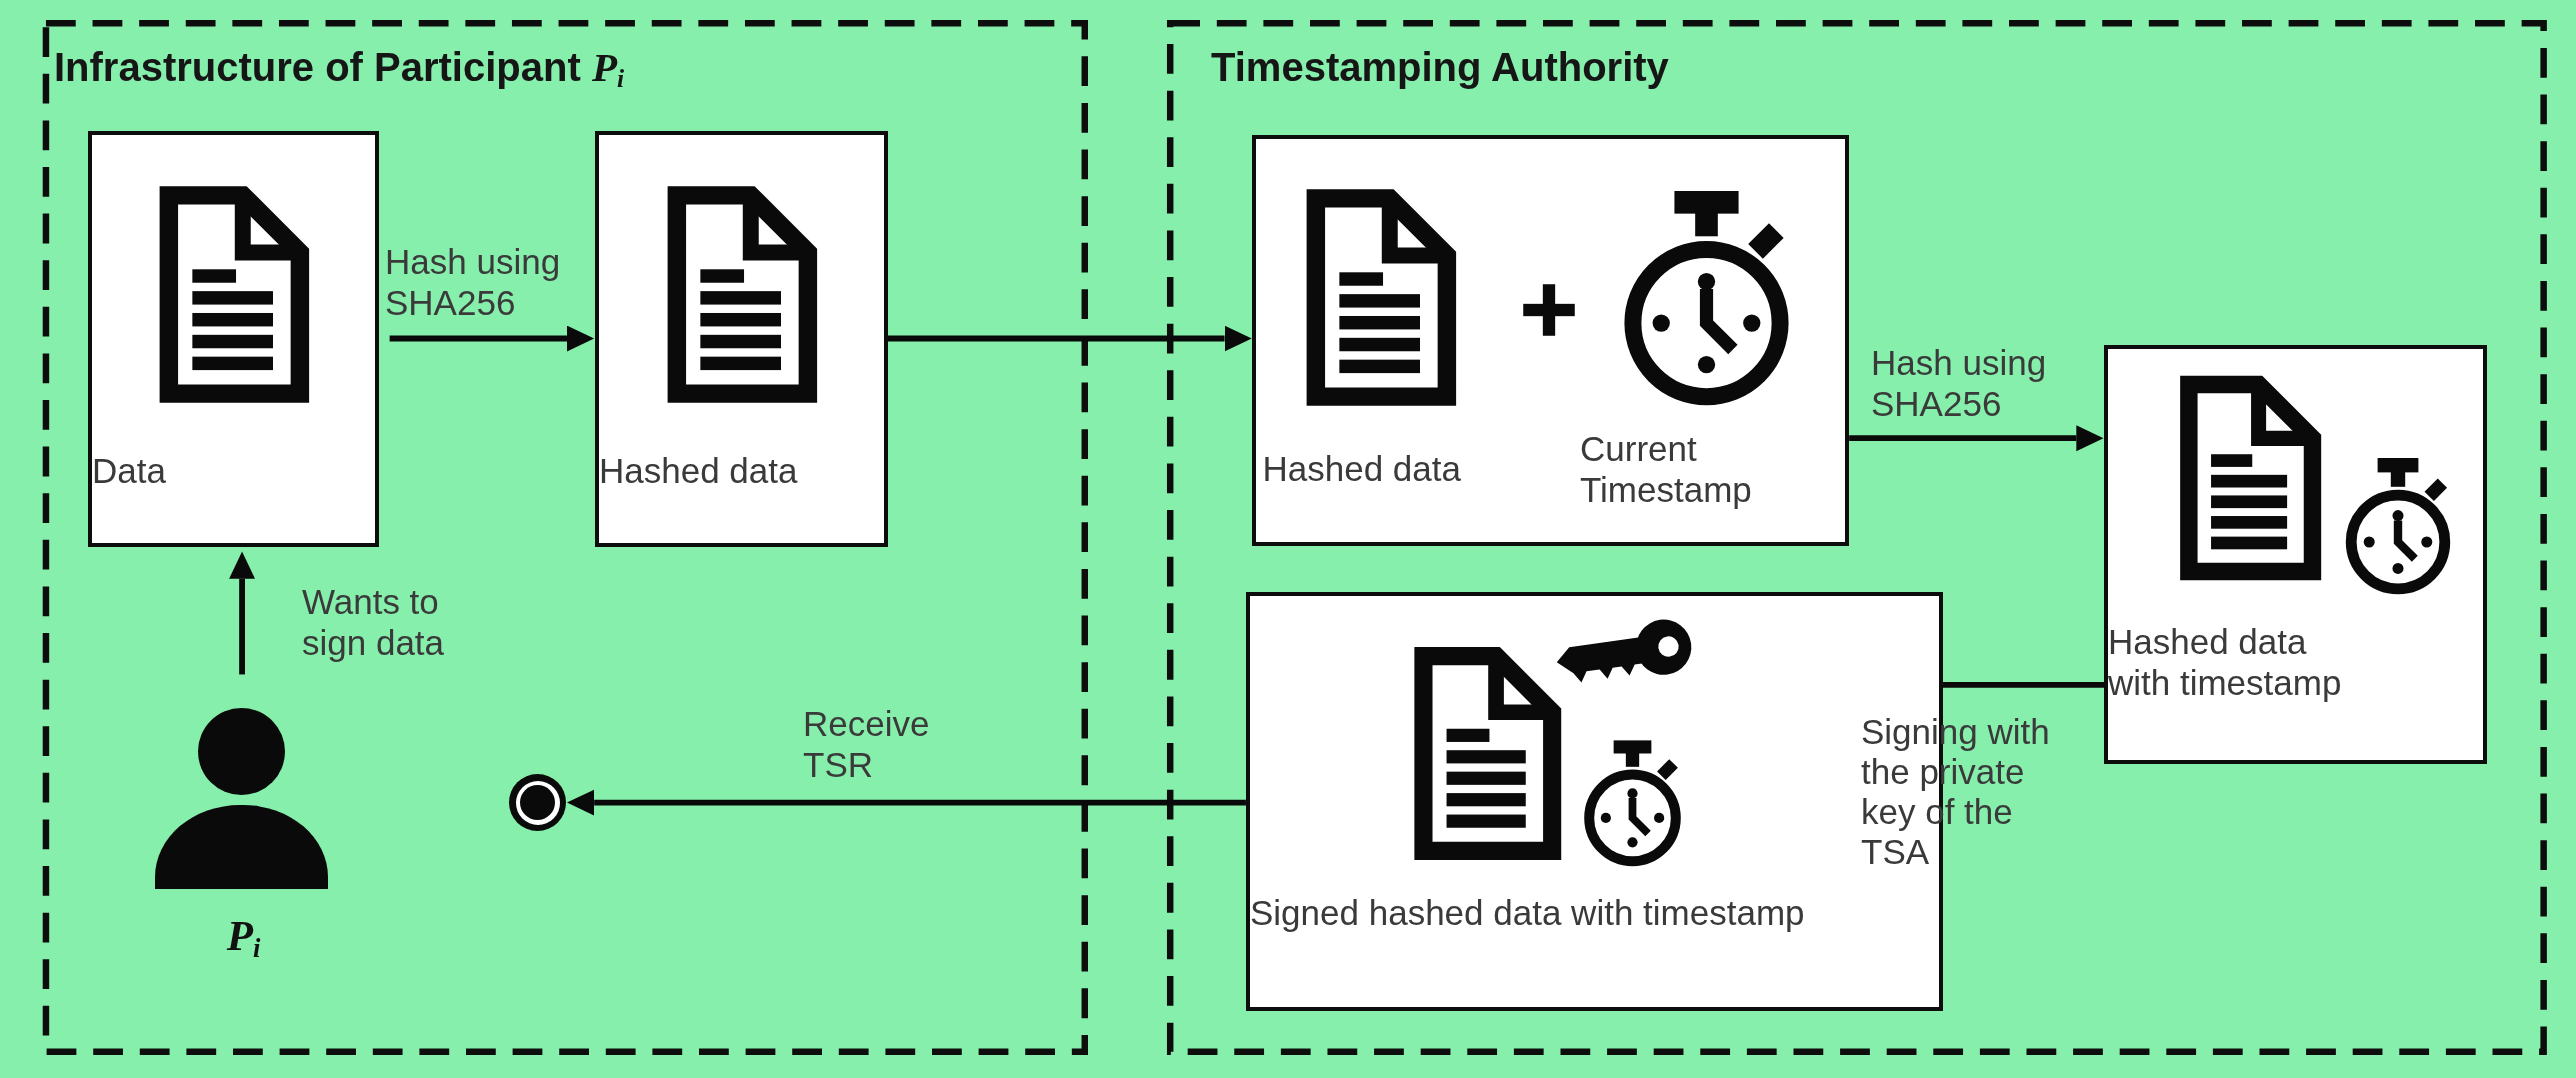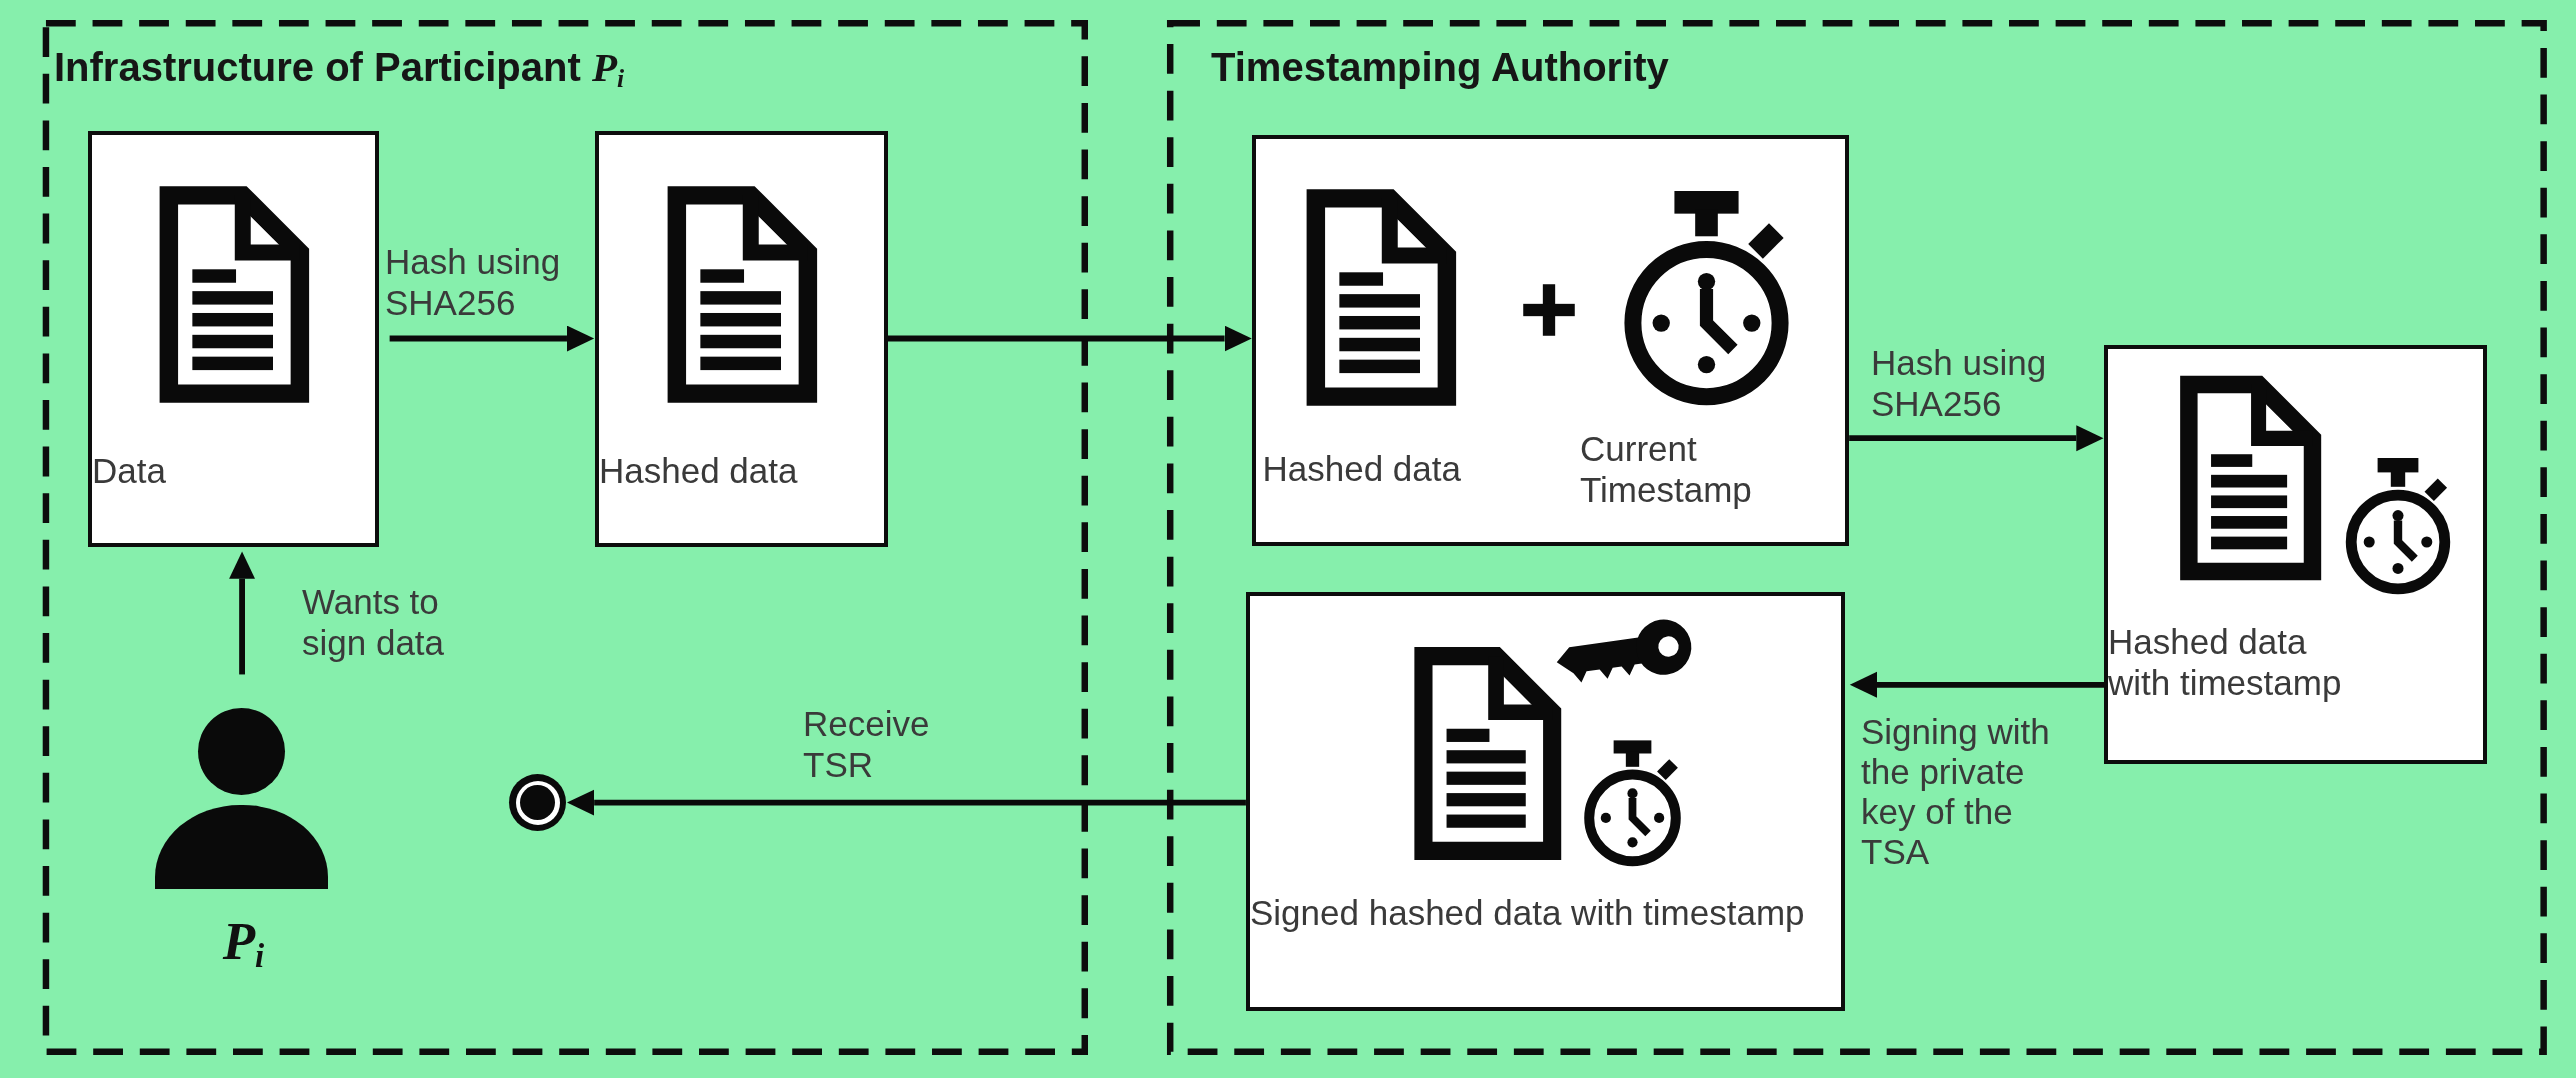--- a/index.html
+++ b/index.html
@@ -10,21 +10,21 @@
   .icon{position:absolute;fill:#0a0a0a;}
   .lbl{position:absolute;font-size:35px;line-height:41px;color:#3a3a3a;z-index:3;}
   .center{}
   .ln{display:block;}
   .title{position:absolute;font-size:40px;line-height:45px;font-weight:bold;color:#161616;z-index:3;white-space:nowrap;}
   .math{font-family:"Liberation Serif","DejaVu Serif",serif;font-style:italic;font-weight:bold;}
   .math .sub{font-size:0.62em;vertical-align:-0.25em;}
   .person-head{position:absolute;left:198px;top:708px;width:87px;height:87px;border-radius:50%;background:#0a0a0a;z-index:2;}
   .person-body{position:absolute;left:155px;top:805px;width:173px;height:84px;background:#0a0a0a;z-index:2;
                border-radius:85px 85px 0 0 / 72px 72px 0 0;}
-  .actor-label{position:absolute;left:185px;top:911px;width:117px;text-align:center;font-size:53px;z-index:3;color:#111;}
+  .actor-label{position:absolute;left:185px;top:911px;width:117px;text-align:center;font-size:43px;z-index:3;color:#111;}
   .bullseye{position:absolute;left:509px;top:774px;width:57px;height:57px;border-radius:50%;background:#0a0a0a;z-index:2;}
   .bullseye .ring{position:absolute;inset:6.5px;border-radius:50%;background:#fff;}
   .bullseye .core{position:absolute;inset:11px;border-radius:50%;background:#0a0a0a;}
   .keywrap{position:absolute;z-index:2;transform:rotate(-8deg);}
 </style>
 </head>
 <body>
 
 <div class="stage">
 
@@ -123,21 +123,21 @@
       </svg>
     <svg class="icon" style="left:230px;top:109px;width:120px;height:138px;" viewBox="0 0 100 115">
         <use href="#sym-watch"></use>
       </svg>
     <div class="lbl center" style="left:0;right:0;top:272px;">
       <span class="ln">Hashed data</span>
       <span class="ln">with timestamp</span>
     </div>
   </div>
 
-  <div class="node" style="left:1246px;top:592px;width:599px;height:419px;padding-left:8px;">
+  <div class="node" style="left:1246px;top:592px;width:697px;height:419px;padding-left:8px;">
     <svg class="icon" style="left:152px;top:50px;width:165px;height:215px;" viewBox="0 0 100 130">
         <use href="#sym-doc"></use>
       </svg>
     <div class="keywrap" style="left:299px;top:26px;width:144px;height:63px;">
       <svg style="position:absolute;left:0;top:0;width:144px;height:63px;fill:#0a0a0a;" viewBox="0 0 240 105">
           <use href="#sym-key"></use>
         </svg>
     </div>
     <svg class="icon" style="left:327px;top:144px;width:111px;height:128px;" viewBox="0 0 100 115">
         <use href="#sym-watch"></use>

